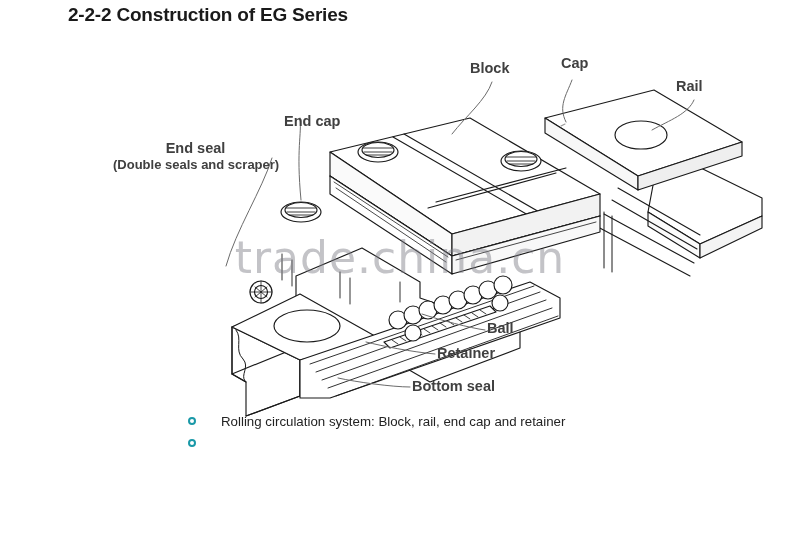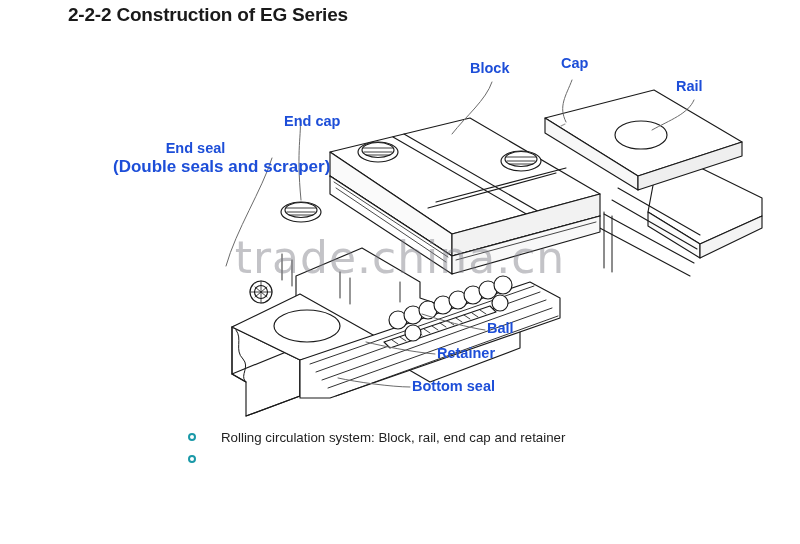--- a/index.html
+++ b/index.html
@@ -34,27 +34,27 @@
     height: 395px;
   }
   #drawing-svg {
     display: block;
   }
   
   .callout {
     position: absolute;
     font-size: 14.5px;
     font-weight: bold;
-    color: #1d4ed8;
+    color: #404040;
     white-space: nowrap;
     line-height: 1.18;
   }
   .callout .sub {
     display: block;
-    font-size: 17px;
+    font-size: 13px;
     font-weight: bold;
   }
   .callout.center { text-align: center; }
   #label-block     { left: 470px; top: 60px; }
   #label-cap       { left: 561px; top: 55px; }
   #label-rail      { left: 676px; top: 78px; }
   #label-endcap    { left: 284px; top: 113px; }
   #label-endseal   { left: 113px; top: 140px; text-align: center; width: 165px; }
   #label-ball      { left: 487px; top: 320px; }
   #label-retainer  { left: 437px; top: 345px; }
@@ -72,21 +72,21 @@
     color: #7d7d86;
     opacity: 0.46;
     letter-spacing: 1px;
     pointer-events: none;
     user-select: none;
   }
   
   #feature-list {
     position: absolute;
     left: 188px;
-    top: 428px;
+    top: 412px;
     list-style: none;
     margin: 0;
     padding: 0;
   }
   #feature-list li {
     position: relative;
     padding-left: 33px;
     margin-bottom: 3px;
     font-size: 13.3px;
     color: #232323;

